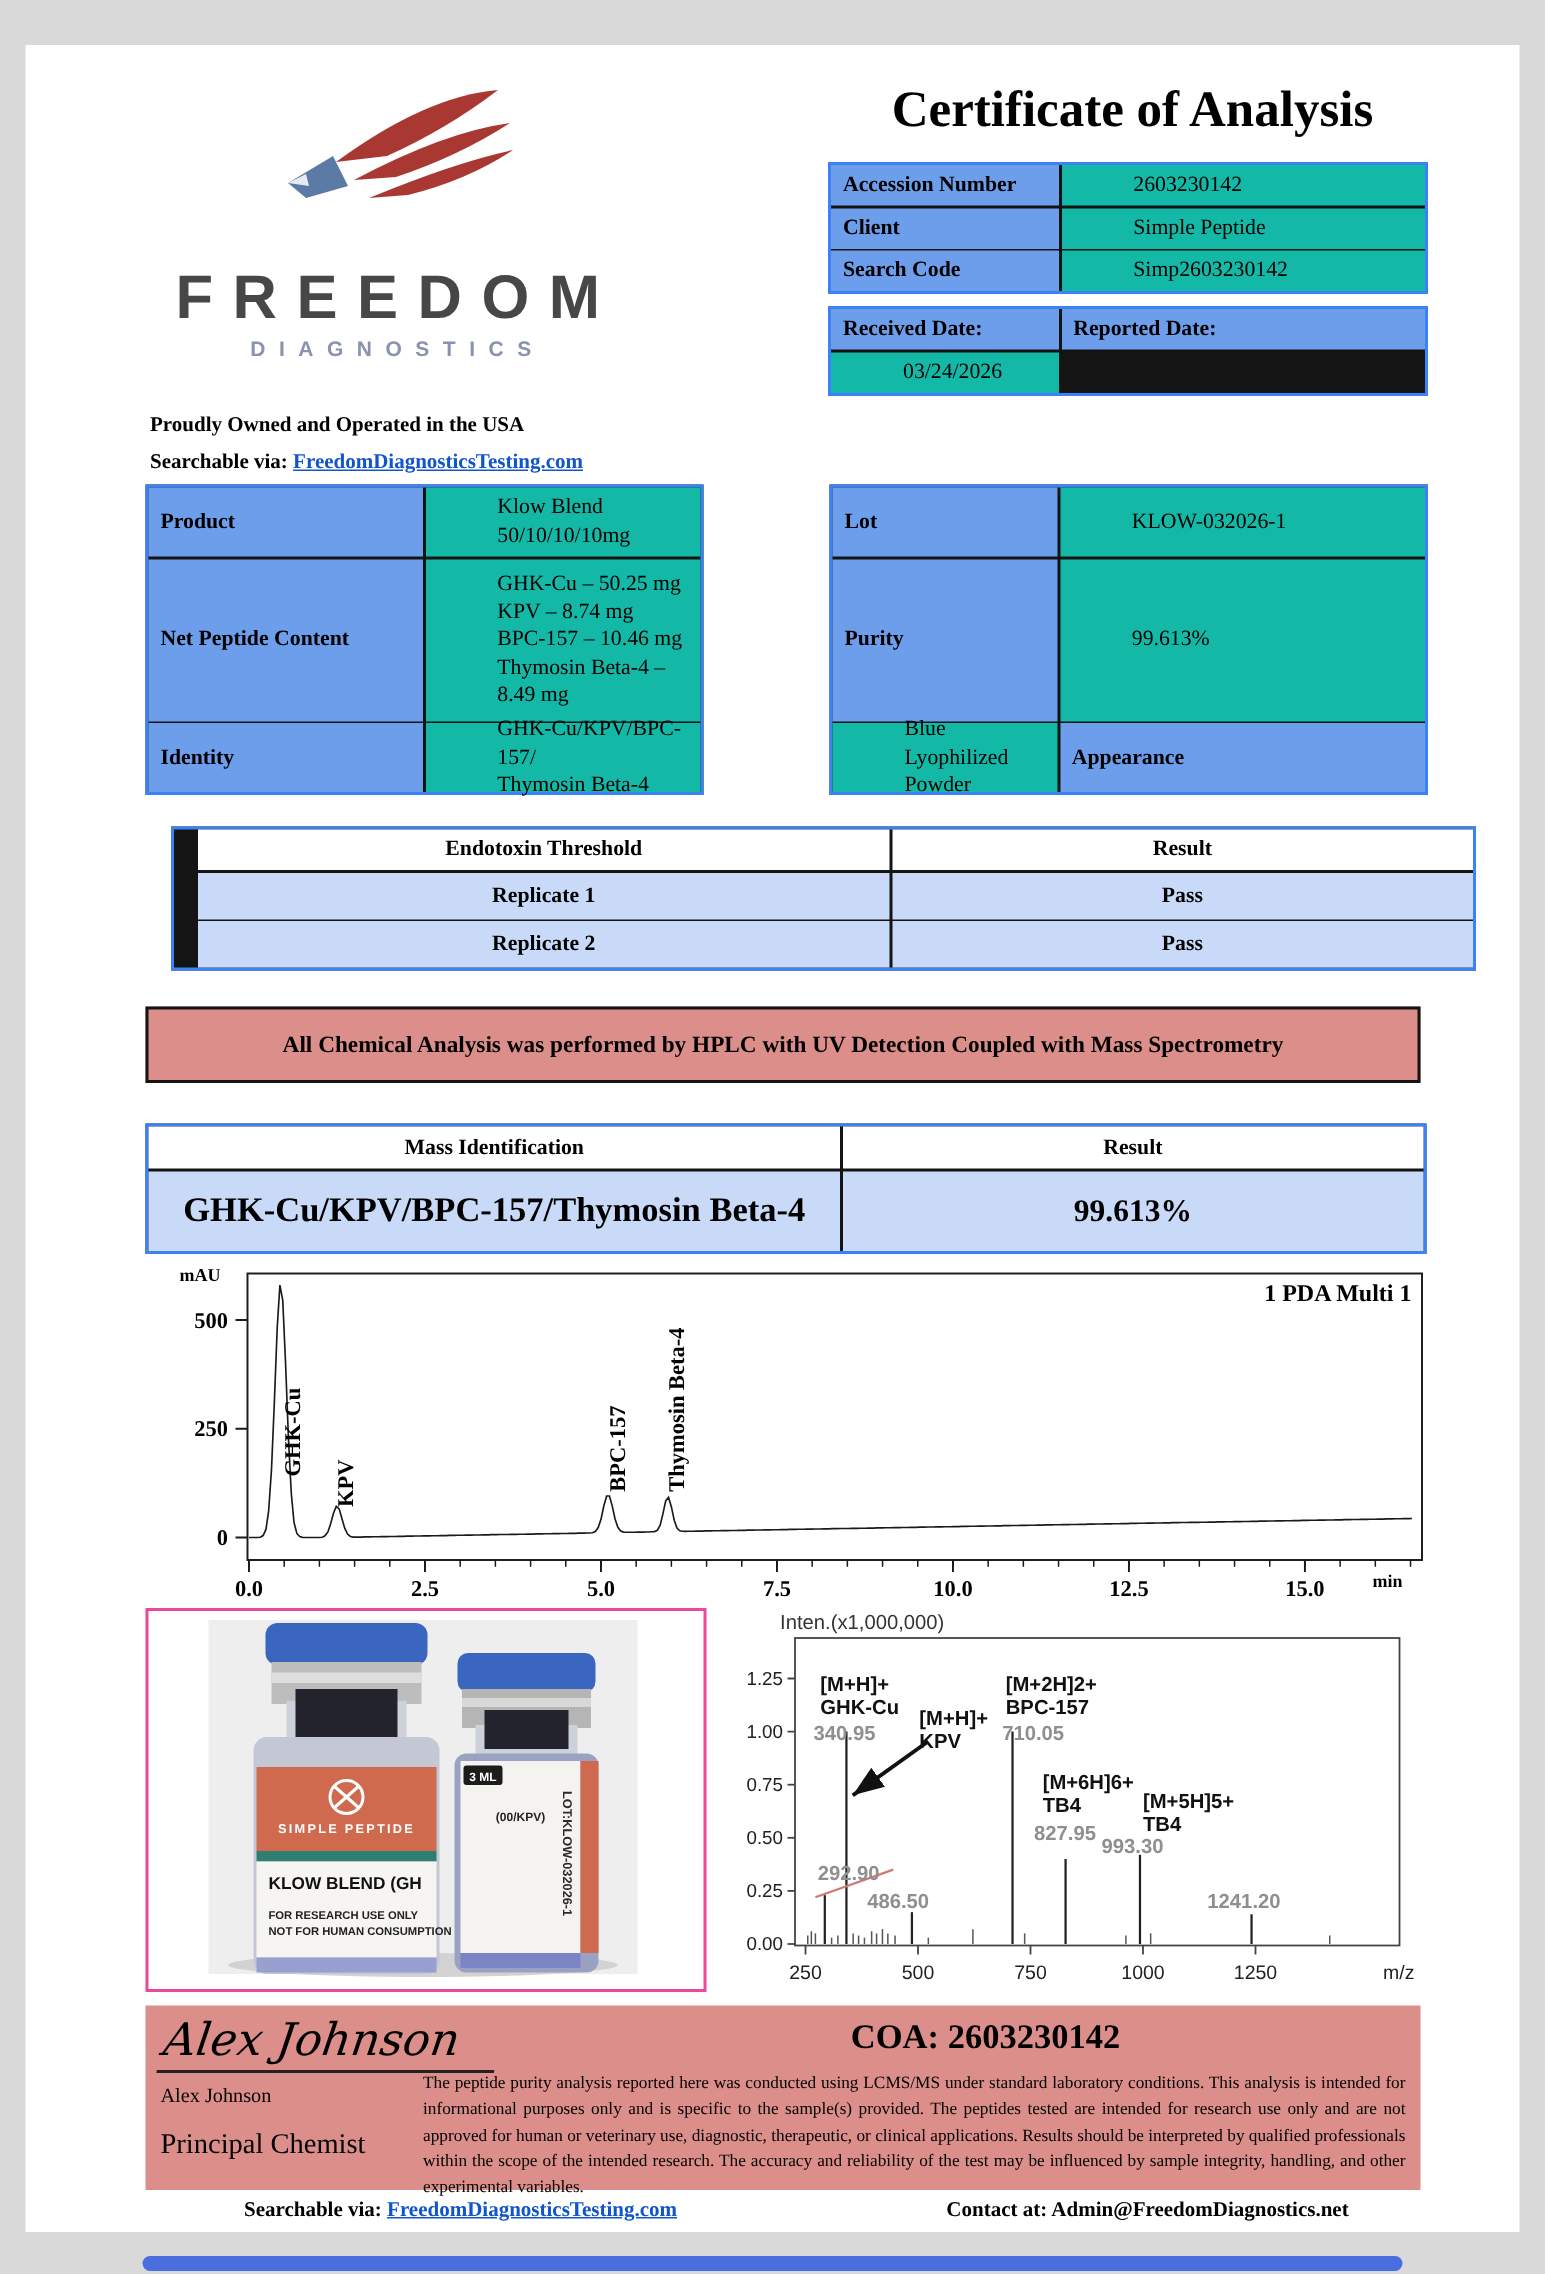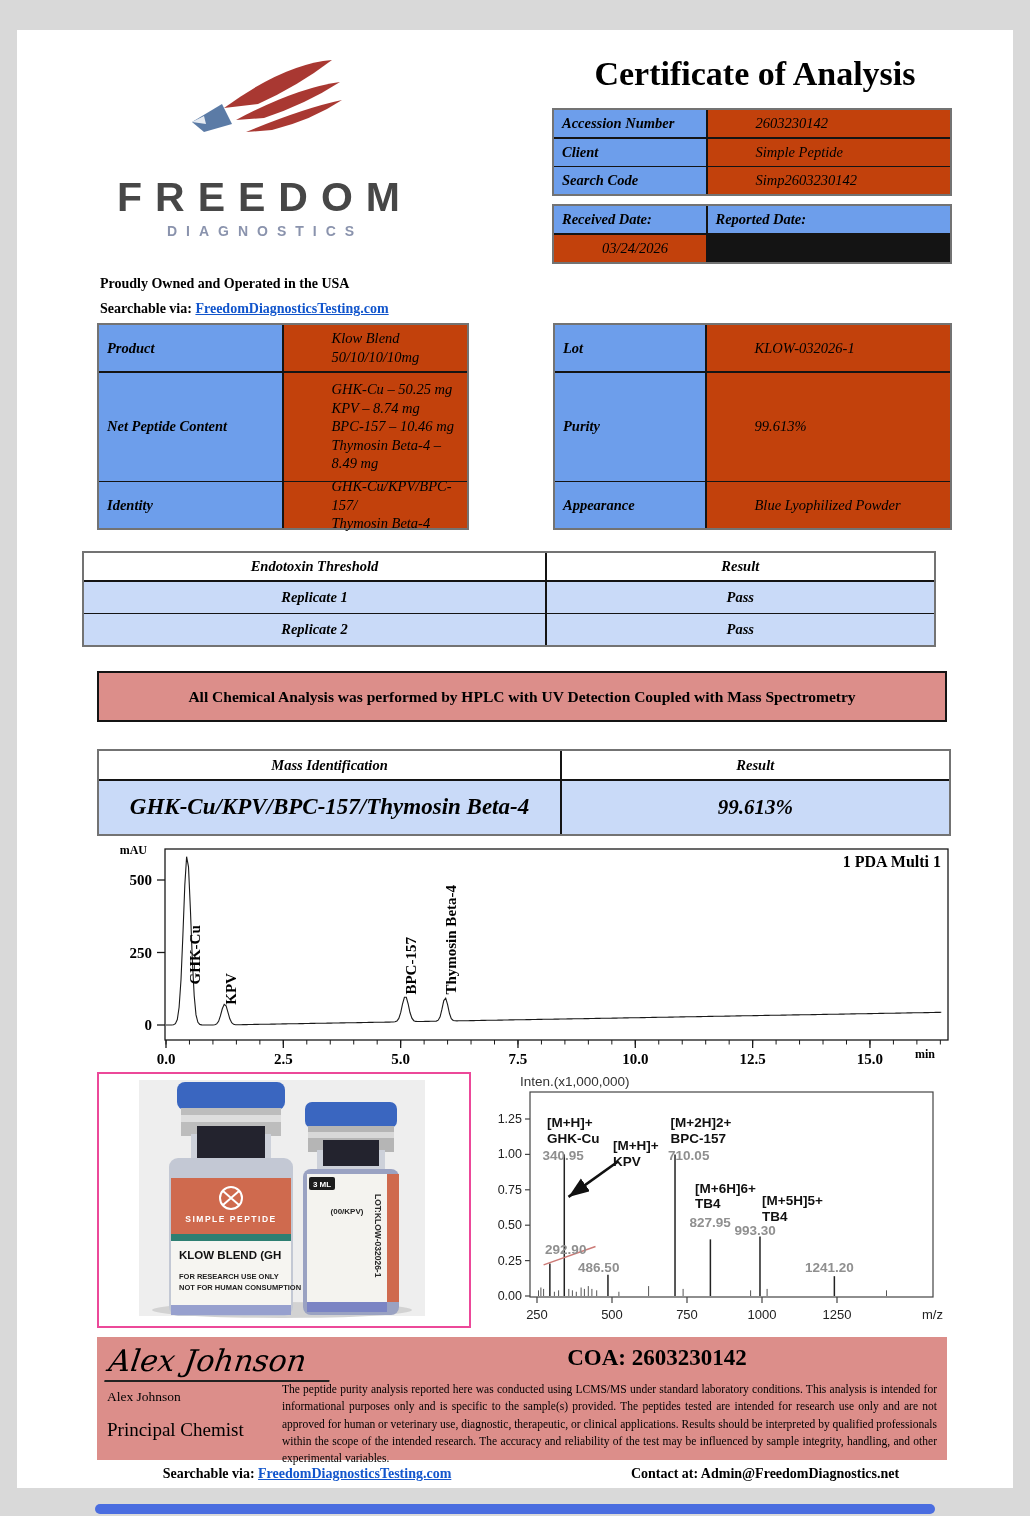--- a/index.html
+++ b/index.html
@@ -1,24 +1,24 @@
 <!DOCTYPE html>
 <html><head>
 <meta charset="utf-8">
 <style>
   html,body{margin:0;padding:0;}
   body{width:1030px;height:1516px;position:relative;background:#d9d9d9;
        font-family:"Liberation Serif", serif;overflow:hidden;}
   .abs{position:absolute;}
   .page{left:17px;top:30px;width:996px;height:1458px;background:#ffffff;}
   
-  .tbl{display:grid;border:2px solid #737373;background:#141414;grid-gap:1.5px;font-style:italic;}
+  .tbl{display:grid;border:2px solid #3b82f6;background:#141414;grid-gap:1.5px;}
   .tbl .cell{display:flex;align-items:center;padding:1px 8px;font-size:14.5px;line-height:1.28;}
   .tbl .lbl{background:#6d9eeb;font-weight:bold;}
-  .tbl .val{background:#c2410c;padding-left:48px;}
+  .tbl .val{background:#14b8a6;padding-left:48px;}
   .preline{white-space:pre-line;}
   .ctr{justify-content:center;text-align:center;}
   .hdrw{background:#ffffff;font-weight:bold;}
   .bluec{background:#c9daf8;font-weight:bold;}
   
   .brand-word{font-family:"Liberation Sans",sans-serif;font-weight:bold;color:#474747;
               font-size:41px;letter-spacing:13px;text-align:center;}
   .brand-sub{font-family:"Liberation Sans",sans-serif;font-weight:bold;color:#8a93ad;
              font-size:14px;letter-spacing:9px;text-align:center;margin-top:2px;}
   .tagline{font-size:14px;font-weight:bold;text-align:left;}
@@ -91,25 +91,25 @@
   <div class="cell lbl">Identity</div>
   <div class="cell val preline">GHK-Cu/KPV/BPC-157/
 Thymosin Beta-4</div>
 </div>
 
 <div class="abs tbl" style="left:553px;top:323px;width:395px;grid-template-columns:150px 1fr;grid-template-rows:46px 108px 46px;">
   <div class="cell lbl">Lot</div>
   <div class="cell val">KLOW-032026-1</div>
   <div class="cell lbl">Purity</div>
   <div class="cell val">99.613%</div>
+  <div class="cell val">Blue Lyophilized Powder</div>
   <div class="cell lbl">Appearance</div>
-  <div class="cell val">Blue Lyophilized Powder</div>
-</div>
-
-<div class="abs tbl" style="left:82px;top:551px;width:850px;grid-template-columns:461px 1fr;grid-template-rows:27px 31px 31px;">
+</div>
+
+<div class="abs tbl" style="left:114px;top:551px;width:850px;grid-template-columns:461px 1fr;grid-template-rows:27px 31px 31px;padding-left:16px;">
   <div class="cell ctr hdrw">Endotoxin Threshold</div>
   <div class="cell ctr hdrw">Result</div>
   <div class="cell ctr bluec">Replicate 1</div>
   <div class="cell ctr bluec">Pass</div>
   <div class="cell ctr bluec">Replicate 2</div>
   <div class="cell ctr bluec">Pass</div>
 </div>
 
 <div class="abs pink" style="left:97px;top:671px;width:846px;height:47px;">
   <div class="banner-text">All Chemical Analysis was performed by HPLC with UV Detection Coupled with Mass Spectrometry</div>

